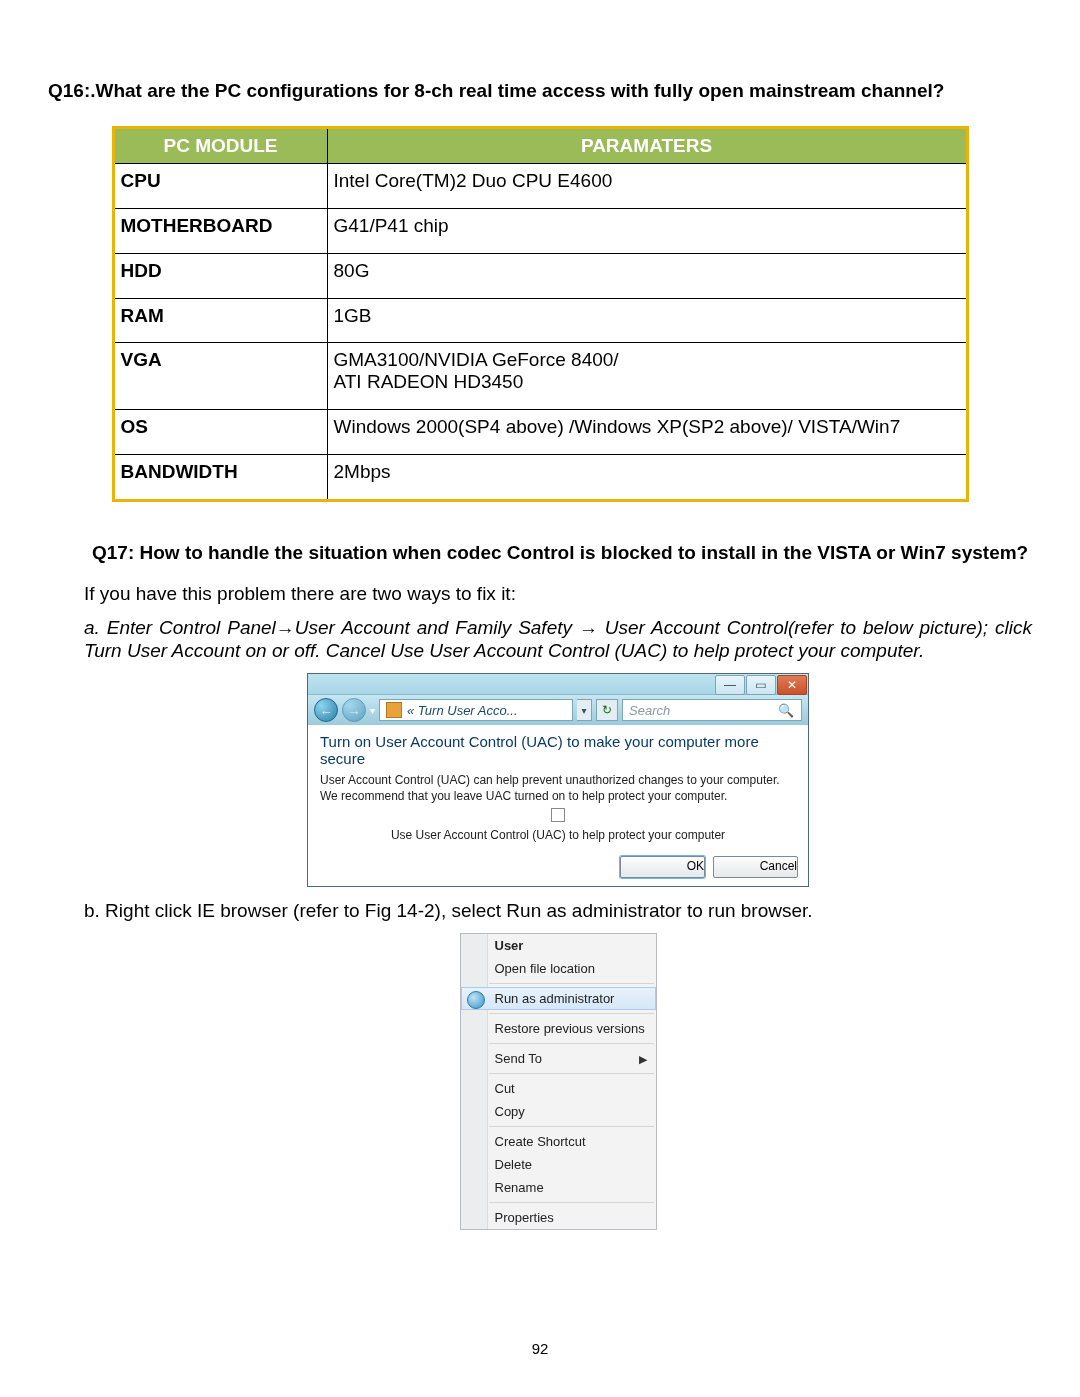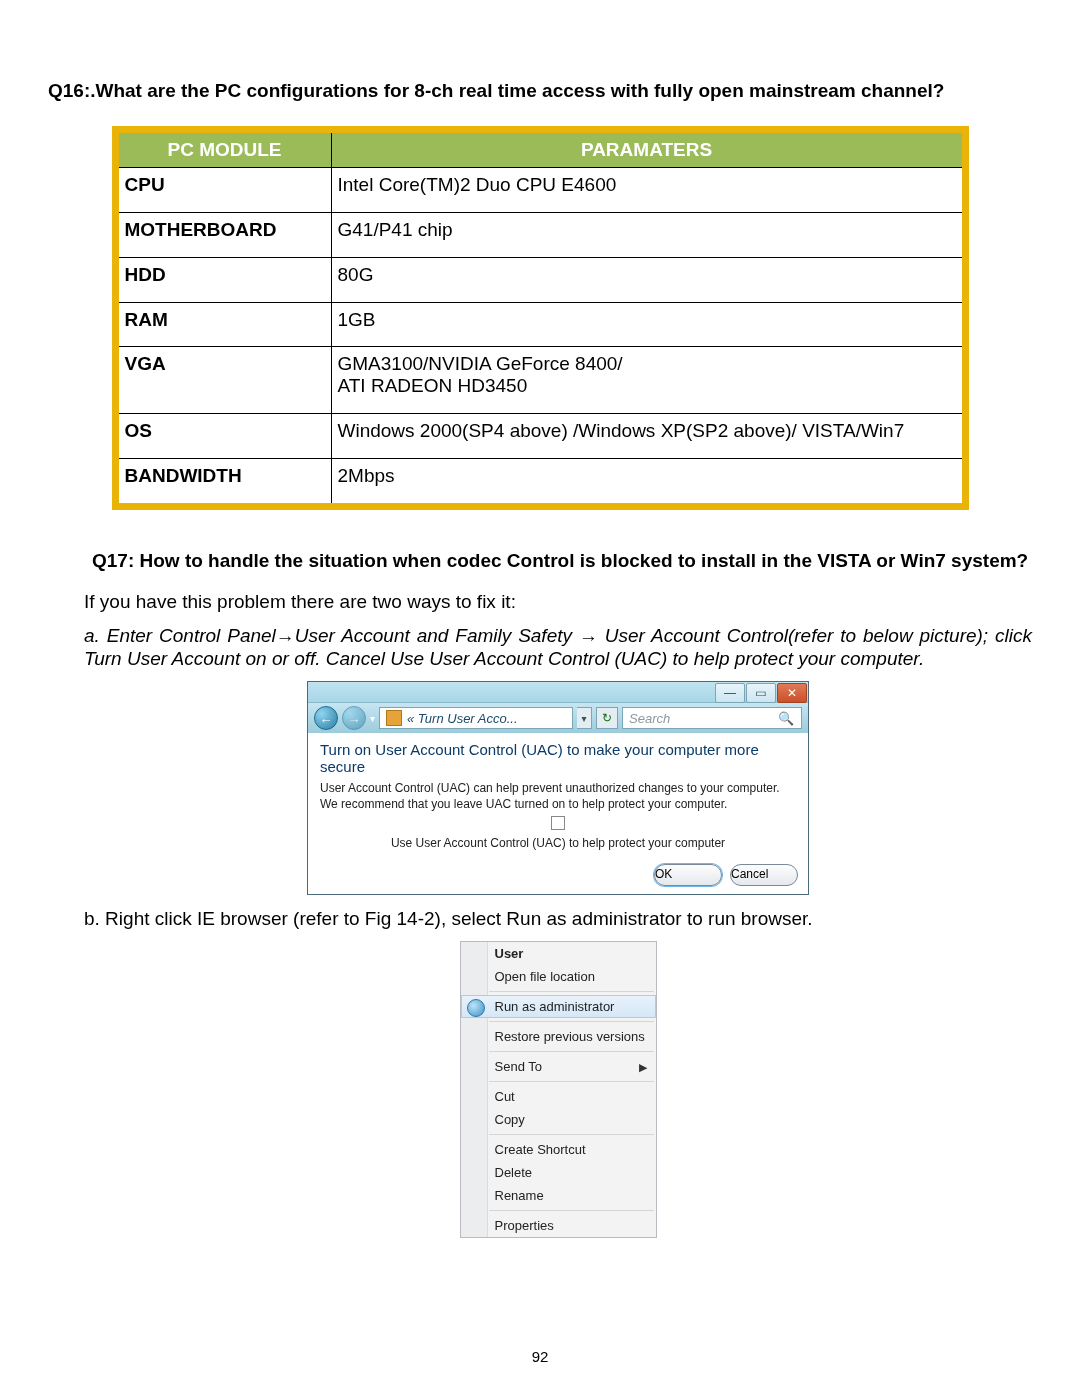--- a/index.html
+++ b/index.html
@@ -9,21 +9,21 @@
     font-size: 19px;
     color: #000;
     background: #fff;
   }
   .page { padding: 80px 48px 40px 48px; }
   .q16 { font-weight: bold; margin-bottom: 24px; }
   table.spec {
     border-collapse: collapse;
     width: 857px;
     margin: 0 auto 40px auto;
-    border: 7px solid #eab308;
+    border: 3px solid #eab308;
   }
   table.spec th {
     background: #9bbb59;
     color: #fff;
     text-align: center;
     font-weight: bold;
     padding: 6px 6px;
     font-size: 19px;
   }
   table.spec th.mod { width: 200px; border-right: 1px solid #000; }
@@ -92,23 +92,23 @@
   .search-box { flex:1; display:flex; align-items:center; background:#fff; border:1px solid #7aa6b6; height:20px; padding:0 6px; color:#8a9aa0; font-style:italic; justify-content:space-between; }
   .mag { color:#3a8ac0; font-style:normal; }
   .uac-body { padding: 8px 12px 8px 12px; }
   .uac-head { color:#0a3a66; font-size:15px; margin-bottom:6px; }
   .uac-text { color:#222; font-size:12px; line-height:1.3; margin-bottom:4px; }
   .uac-check { display:flex; align-items:center; gap:6px; font-size:12px; color:#222; margin-top:2px;flex-direction:column; }
   .uac-check .box { width:12px; height:12px; border:1px solid #888; background:#fff; }
   .uac-buttons { display:flex; justify-content:flex-end; gap:8px; padding:6px 10px 8px 0; }
   .vbtn {
     min-width:66px; height:20px;
-    border:1px solid #7a8a98; border-radius:11px;
+    border:1px solid #7a8a98; border-radius:2px;
     background: linear-gradient(#fdfdfd,#e4e9ec);
-    font-size:12px; text-align:left; line-height:18px;
+    font-size:12px; text-align:right; line-height:18px;padding-left:17px;
   }
   .vbtn.ok { box-shadow: 0 0 0 1px #6fb7e6; }
   
   .ctx {
     width: 195px; margin: 4px auto 40px auto;
     border: 1px solid #b8bcc0;
     background: #f3f3f3;
     font-size: 13px;
     position: relative;
   }

